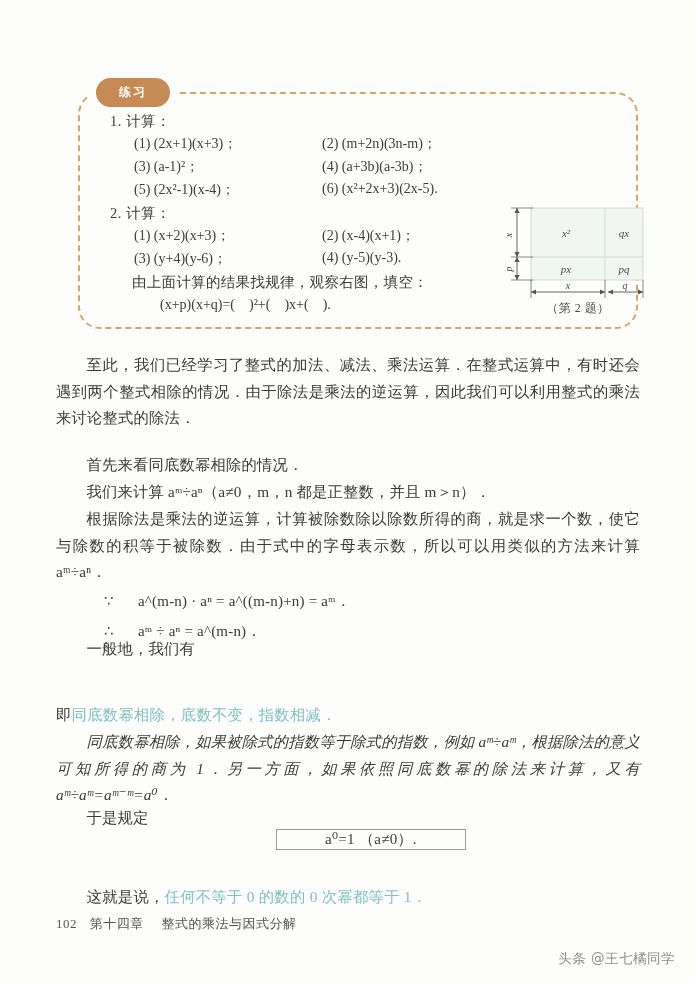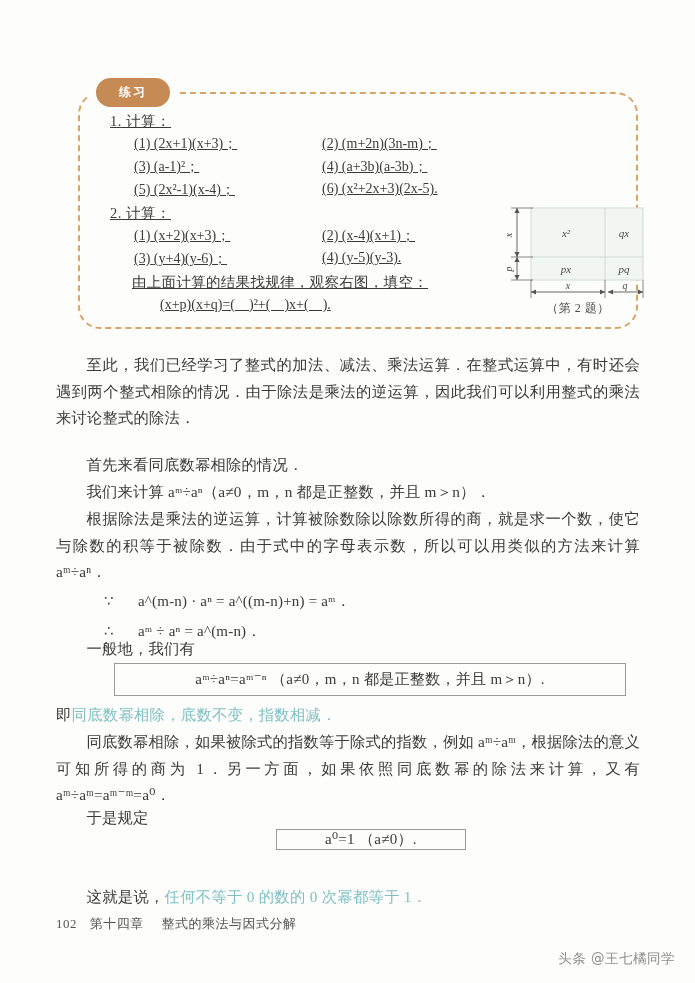--- a/index.html
+++ b/index.html
@@ -57,21 +57,20 @@
     height: 14px;
     background: #fdfdfb;
     z-index: 3;
   }
   .exercise-content {
     position: absolute;
     left: 104px;
     top: 112px;
     width: 420px;
     z-index: 5;
-    text-decoration: underline;
   }
   .ex-group { margin-bottom: 2px; }
   .ex-head {
     font-size: 14.5px;
     letter-spacing: 0.5px;
     margin: 0 0 4px 6px;
     color: #3c3c3c;
   }
   .ex-row {
     display: flex;
@@ -327,27 +326,26 @@
       <span class="math-line">a^(m-n) · aⁿ = a^((m-n)+n) = aᵐ．</span>
     </div>
     <div class="reason-row">
       <span class="reason-sym">∴</span>
       <span class="math-line">aᵐ ÷ aⁿ = a^(m-n)．</span>
     </div>
   </div>
 
   <div class="body-block indent" style="top: 636px;">一般地，我们有</div>
 
-  <div class="formula-box" id="formula-1">aᵐ÷aⁿ=aᵐ⁻ⁿ （a≠0，m，n 都是正整数，并且 m＞n）.</div>
 
   <div class="teal-line" style="top: 702px;">
     <span>即</span><span class="teal">同底数幂相除，底数不变，指数相减．</span>
   </div>
 
-  <div class="body-block indent" style="top: 729px;">同底数幂相除，如果被除式的指数等于除式的指数，例如 aᵐ÷aᵐ，根据除法的意义可知所得的商为 1．另一方面，如果依照同底数幂的除法来计算，又有 aᵐ÷aᵐ=aᵐ⁻ᵐ=a⁰．</div>
+  <div class="body-block indent" style="top: 729px; font-style: italic;">同底数幂相除，如果被除式的指数等于除式的指数，例如 aᵐ÷aᵐ，根据除法的意义可知所得的商为 1．另一方面，如果依照同底数幂的除法来计算，又有 aᵐ÷aᵐ=aᵐ⁻ᵐ=a⁰．</div>
 
   <div class="body-block indent" style="top: 805px;">于是规定</div>
 
   <div class="formula-box" id="formula-2">a⁰=1 （a≠0）.</div>
 
   <div class="teal-line indent" style="top: 873px; width: 584px; margin-top: 11px;">
     <span>这就是说，</span><span class="teal">任何不等于 0 的数的 0 次幂都等于 1．</span>
   </div>
 
   <div class="footer">

